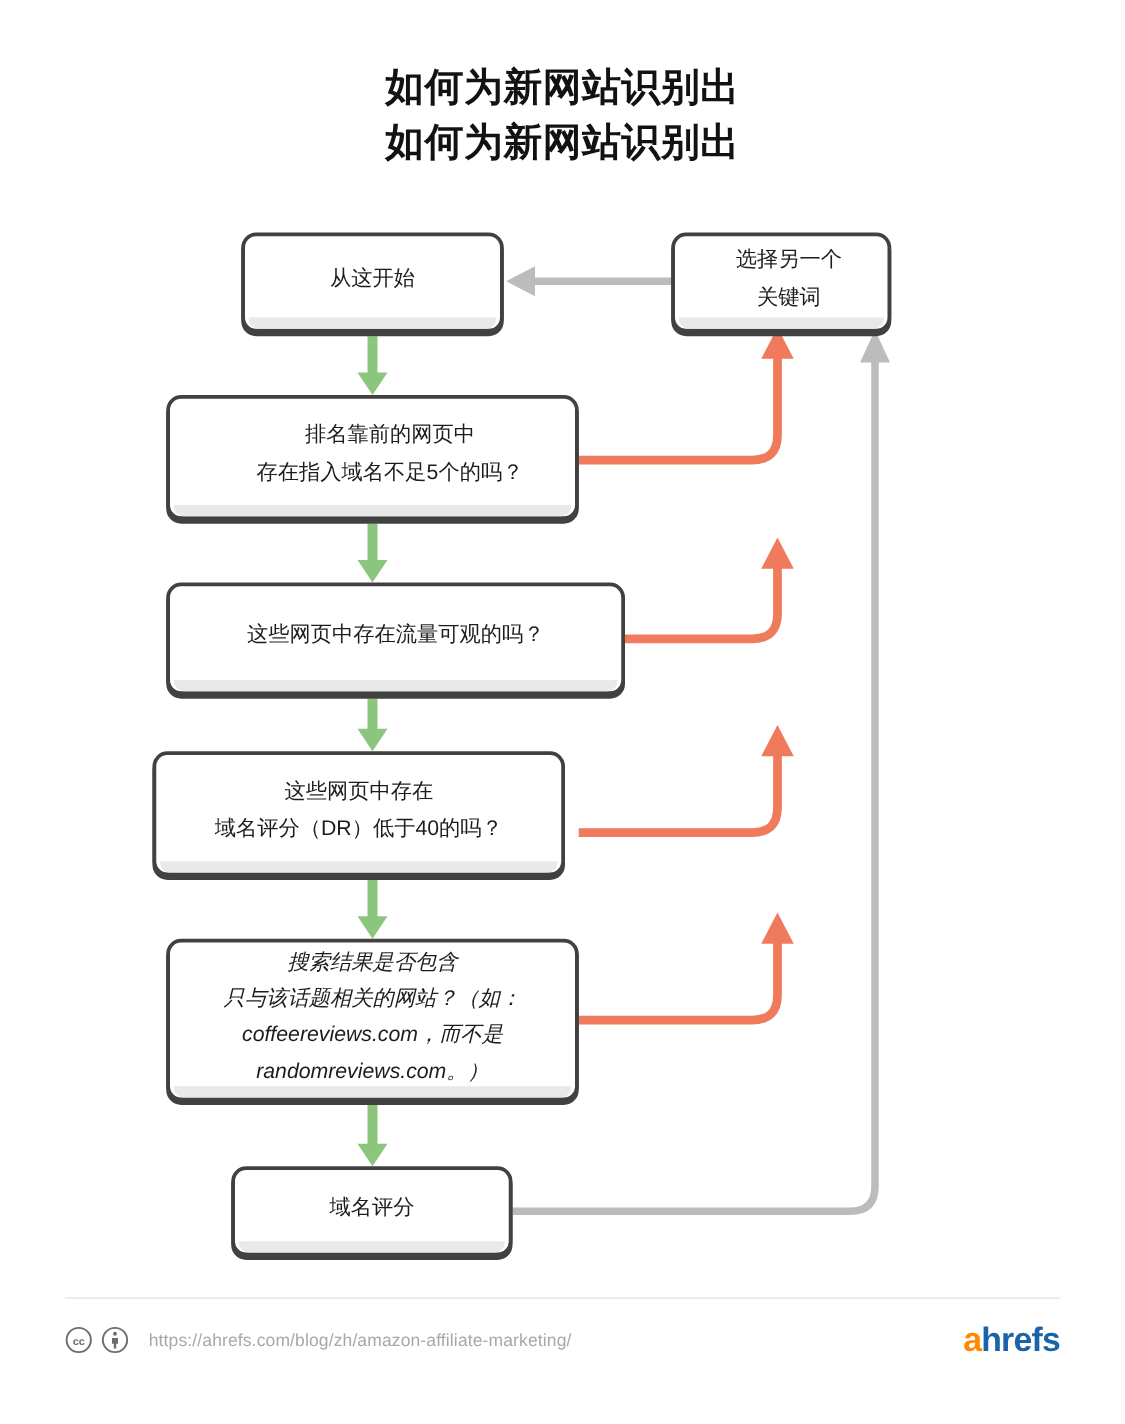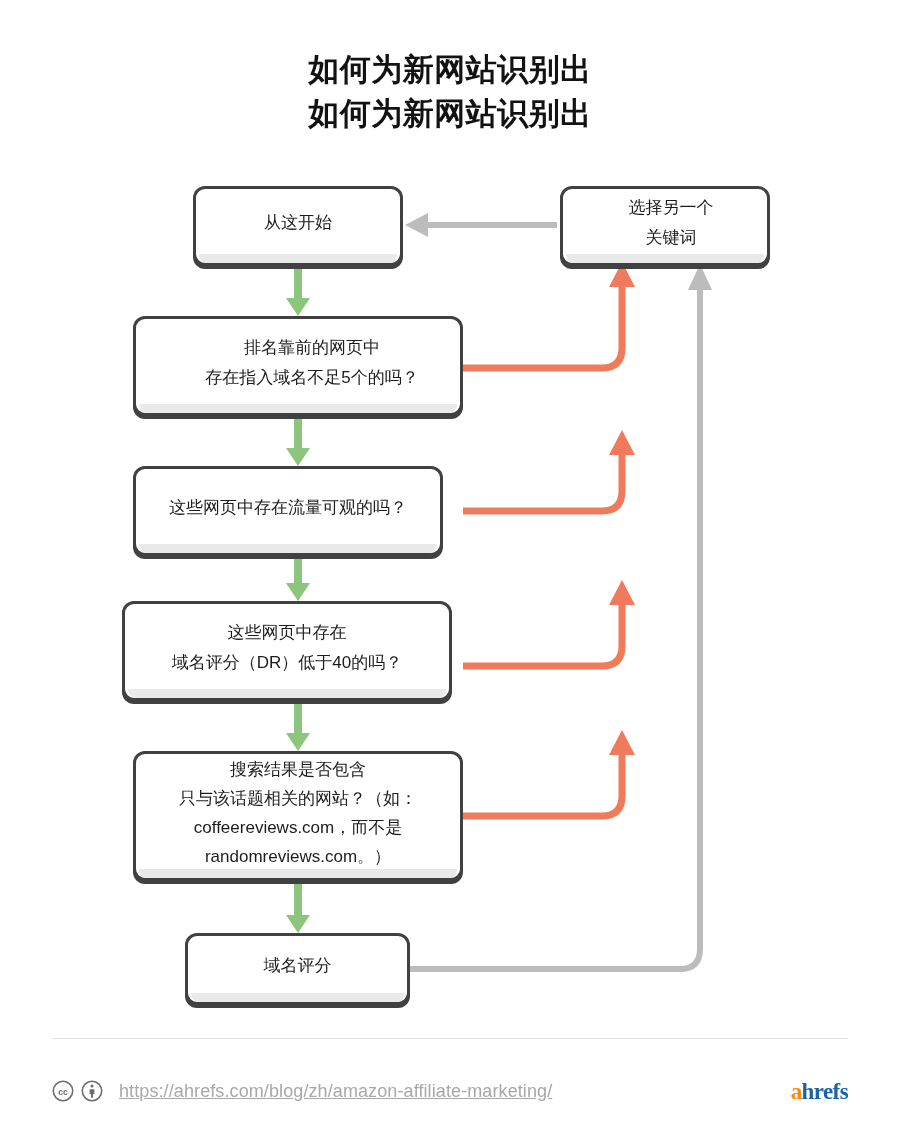--- a/index.html
+++ b/index.html
@@ -70,70 +70,67 @@
     z-index: 2;
     text-align: center;
     font-size: 17px;
     line-height: 30px;
     color: #1c1c1c;
     padding: 0 14px 6px 14px;
     white-space: pre-line;
   }
 
   #node-start   { left: 193px; top: 186px;  width: 210px; height: 80px; }
-  #node-alt     { left: 560px; top: 186px;  width: 210px; height: 80px; padding-left: 12px; }
+  #node-alt     { left: 537px; top: 186px;  width: 176px; height: 80px; padding-left: 12px; }
   #node-q1      { left: 133px; top: 316px;  width: 330px; height: 100px; padding-left: 28px; }
-  #node-q2      { left: 133px; top: 466px;  width: 310px; height: 90px;  }
+  #node-q2      { left: 133px; top: 466px;  width: 367px; height: 90px;  }
   #node-q3      { left: 122px; top: 601px;  width: 330px; height: 100px; }
   #node-q4      { left: 133px; top: 751px;  width: 330px; height: 130px; }
   #node-winner  { left: 185px; top: 933px;  width: 225px; height: 72px;  }
 
-  #node-q4 .ntext { line-height: 29px; }
+  #node-q4 .ntext { line-height: 29px; font-style: italic; }
 
   
   .footer-rule {
     position: absolute;
     left: 52px;
     top: 1038px;
     width: 796px;
     height: 1px;
     background: #e2e2e2;
   }
   .footer {
     position: absolute;
     left: 52px;
     top: 1052px;
     width: 796px;
     height: 40px;
     display: flex;
     align-items: center;
-    margin-top: 19px;
   }
   .cc-icons {
     display: flex;
     gap: 7px;
     align-items: center;
   }
   .footer-url {
     margin-left: 16px;
-    font-size: 18px;
+    font-size: 14px;
     color: #a8a8a8;
     letter-spacing: 0.1px;
-    text-decoration: underline;
   }
   .logo {
     position: absolute;
     right: 0;
     top: 50%;
     transform: translateY(-50%);
-    font-size: 23px;
+    font-size: 27px;
     font-weight: bold;
     letter-spacing: -0.6px;
     line-height: 1;
-    font-family: Liberation Serif, serif;
   }
   .logo .la { color: #ff8800; }
   .logo .lh { color: #1b63a8; }
 </style>
 </head>
 <body>
 
 <div id="page">
 
   <div class="title">

